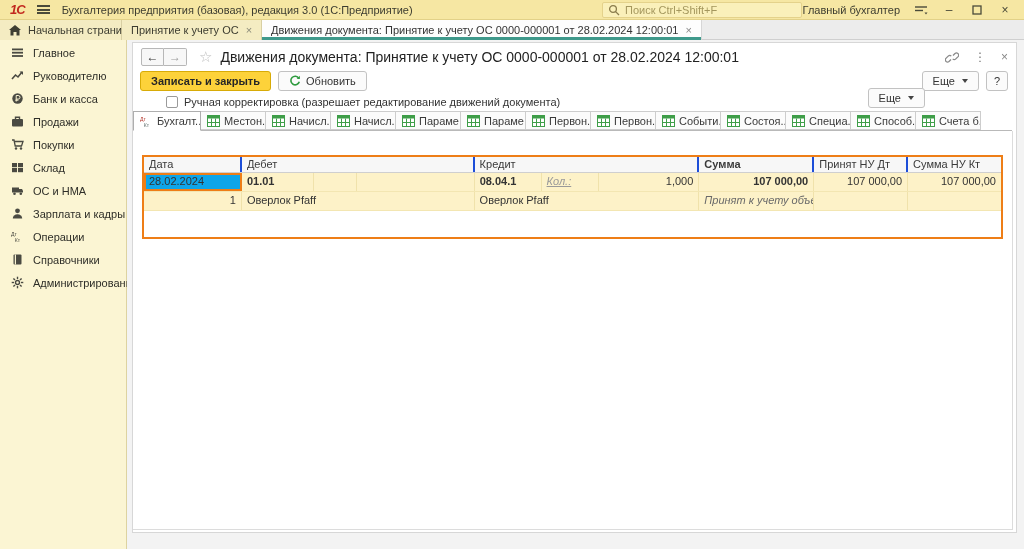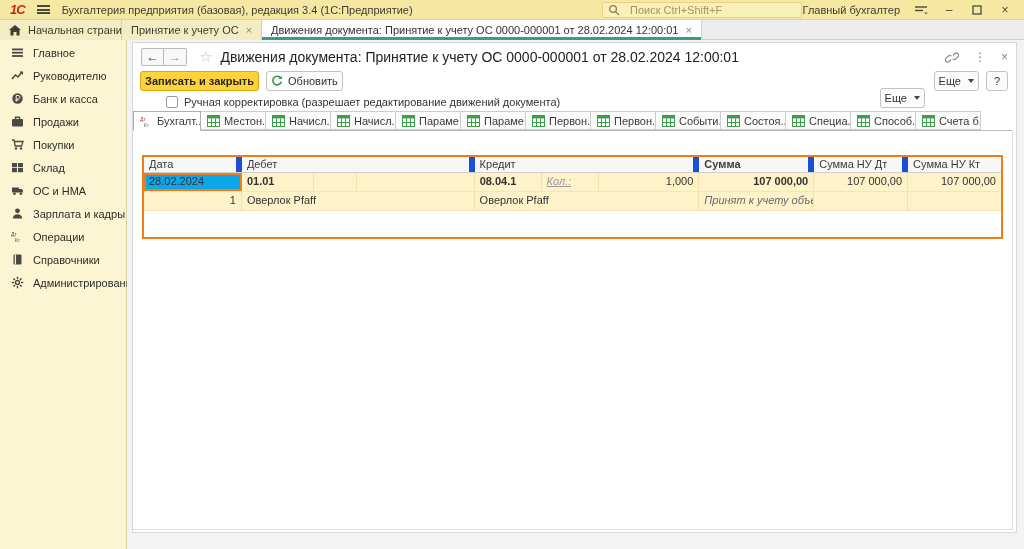--- a/index.html
+++ b/index.html
@@ -42,21 +42,21 @@
   .navbtn.back { border-radius:2px 0 0 2px; color:#333; }
   .navbtn.fwd { border-radius:0 2px 2px 0; border-left:none; color:#9a9a9a; }
   .favstar { color:#c0c0c0; font-size:15px; margin:0 8px 0 12px; }
   .doctitle { font-size:14px; color:#222; white-space:nowrap; }
   .nav-right { margin-left:auto; display:flex; align-items:center; gap:15px; color:#8a8a8a; }
   .dots { font-size:12px; color:#777; }
   .xclose { font-size:12px; color:#888; }
 
   
   .btnrow { position:absolute; left:7px; top:27px; right:8px; height:21px; display:flex; align-items:center; gap:7px; }
-  .btn { height:20px; display:inline-flex; align-items:center; gap:5px; padding:0 4px; background:#fbfbfb; border:1px solid #c2c2c2; border-radius:3px; color:#333; }
+  .btn { height:20px; display:inline-flex; align-items:center; gap:5px; padding:0 10px; background:#fbfbfb; border:1px solid #c2c2c2; border-radius:3px; color:#333; }
   .btn.primary { background:#fdd23a; border-color:#d8ab07; font-weight:bold; color:#262626; }
   .btnrow-right { margin-left:auto; display:flex; gap:7px; }
   .tri { width:0; height:0; border-left:3px solid transparent; border-right:3px solid transparent; border-top:4px solid #444; margin-left:2px; }
   .helpbtn { width:22px; justify-content:center; padding:0; }
 
   
   .checkrow { position:absolute; left:9px; top:53px; display:flex; align-items:center; gap:6px; color:#333;padding-left:24px; }
   .cbx { width:12px; height:12px; background:#fff; border:1px solid #9a9a9a; border-radius:2px; }
 
   
@@ -66,21 +66,21 @@
   .rtab.active { background:#fff; border-color:#aeaeae; height:20px; margin-bottom:-1px; border-bottom:1px solid #fff; }
   .rtab svg { flex:0 0 13px; }
 
   
   .panel { position:absolute; left:0; top:88px; right:3px; bottom:2px; background:#fff; border-right:1px solid #dcdcdc; border-bottom:1px solid #dcdcdc; }
   .morebtn2 { position:absolute; right:91px; top:45px; }
 
   
   .mtable { position:absolute; left:9px; top:112px; width:861px; height:84px; border:2px solid #ee7e17; background:#fff; display:flex; flex-direction:column; }
   .thead { display:flex; height:16px; background:#f7f7f7; border-bottom:1px solid #cfcfcf; color:#3a3a3a; }
-  .th { padding:1px 5px; border-right:6px solid #1d4ed8; overflow:hidden; white-space:nowrap; }
+  .th { padding:1px 5px; border-right:2px solid #1d4ed8; overflow:hidden; white-space:nowrap; }
   .h1{width:98px} .h2{width:233px} .h3{width:225px} .h4{width:115px;font-weight:bold} .h5{width:94px} .h6{width:93px;border-right:none}
   .trow { display:flex; height:19px; background:#fdf2c8; border-bottom:1px solid #f3e6b2; }
   .td { padding:2px 5px; border-right:1px solid #f0e2ab; overflow:hidden; white-space:nowrap; }
   .c1{width:98px} .c2{width:72px} .c3{width:43px} .c4{width:118px} .c5{width:67px} .c6{width:58px} .c7{width:100px} .c8{width:115px} .c9{width:94px} .c10{width:93px;border-right:none}
   .cd234{width:233px} .cd567{width:225px}
   .acct { font-weight:bold; }
   .num { text-align:right; }
   .bold { font-weight:bold; }
   .qtylabel { font-style:italic; color:#9a9a9a;text-decoration:underline; }
   .note { font-style:italic; color:#6a6a6a; }
@@ -88,29 +88,29 @@
   .tfill { flex:1; background:#fff; }
 
   svg { display:block; }
 </style>
 </head>
 <body>
 
 <div class="topbar">
   <span class="logo1c">1С</span>
   <span class="hamb"></span>
-  <span class="apptitle">Бухгалтерия предприятия (базовая), редакция 3.4  (1С:Предприятие)</span>
+  <span class="apptitle">Бухгалтерия предприятия (базовая), редакция 3.0  (1С:Предприятие)</span>
   <div class="searchbox">
     <span class="tb-ico">
       <svg width="12" height="12" viewBox="0 0 12 12">
           <circle cx="5" cy="5" r="3.4" fill="none" stroke="#8a7c4c" stroke-width="1.3"></circle>
           <line x1="7.6" y1="7.6" x2="11" y2="11" stroke="#8a7c4c" stroke-width="1.3"></line>
         </svg>
     </span>
-    <span style="margin-left:9px;">Поиск Ctrl+Shift+F</span>
+    <span style="margin-left:4px;">Поиск Ctrl+Shift+F</span>
   </div>
   <div class="tb-right">
     <span class="tb-ico">
       <svg width="13" height="13" viewBox="0 0 13 13">
           <path d="M6.5 1.5 C4.5 1.5 3.5 3 3.5 5 L3.5 8 L2.2 9.5 L10.8 9.5 L9.5 8 L9.5 5 C9.5 3 8.5 1.5 6.5 1.5 Z" fill="none" stroke="#4a4a3a" stroke-width="1.1"></path>
           <path d="M5.3 10.5 a1.3 1.3 0 0 0 2.4 0" fill="none" stroke="#4a4a3a" stroke-width="1.1"></path>
         </svg>
     </span>
     <span class="tb-ico">
       <svg width="13" height="13" viewBox="0 0 13 13">
@@ -440,21 +440,21 @@
         <span>Еще</span>
         <span class="tri"></span>
       </span>
 
     <div class="mtable">
       <div class="thead">
         <div class="th h1">Дата</div>
         <div class="th h2">Дебет</div>
         <div class="th h3">Кредит</div>
         <div class="th h4">Сумма</div>
-        <div class="th h5">Сумма НУ Дт</div>
+        <div class="th h5">Принят НУ Дт</div>
         <div class="th h6">Сумма НУ Кт</div>
       </div>
       <div class="trow">
         <div class="td c1 selcell">28.02.2024</div>
         <div class="td c2 acct">01.01</div>
         <div class="td c3"></div>
         <div class="td c4"></div>
         <div class="td c5 acct">08.04.1</div>
         <div class="td c6 qtylabel">Кол.:</div>
         <div class="td c7 num">1,000</div>

